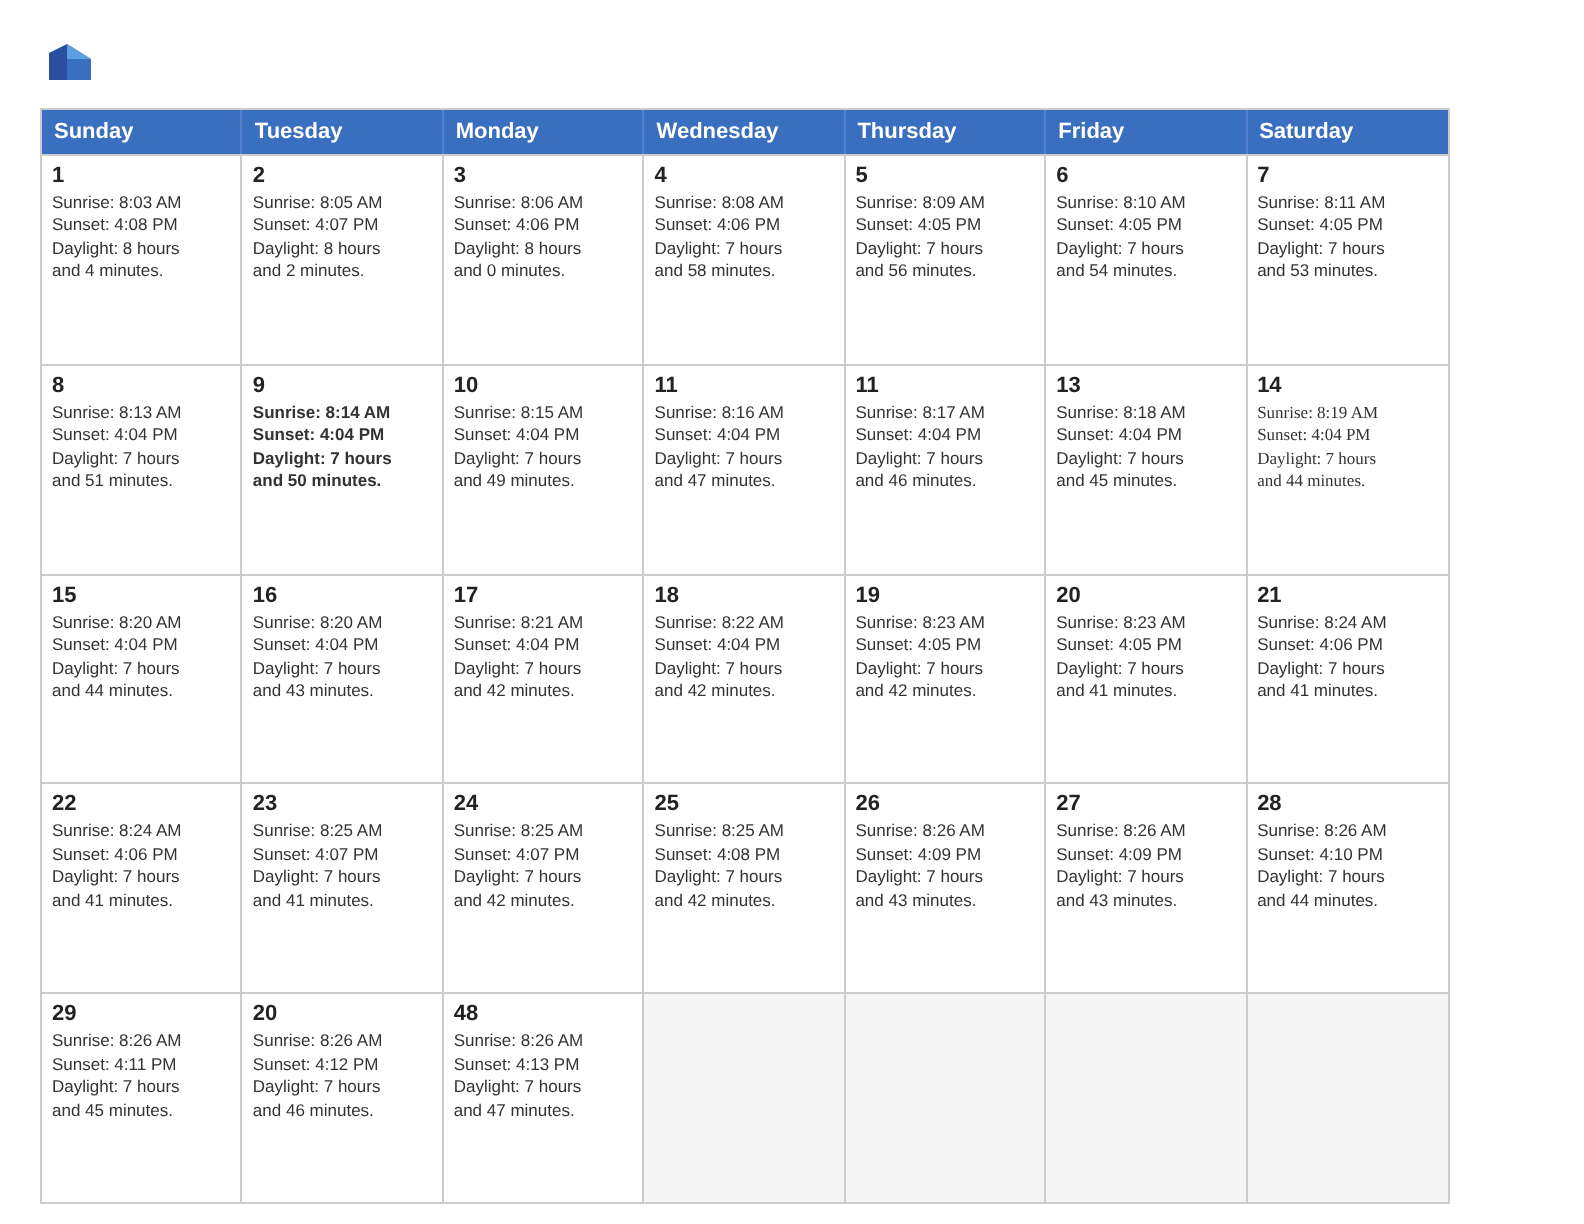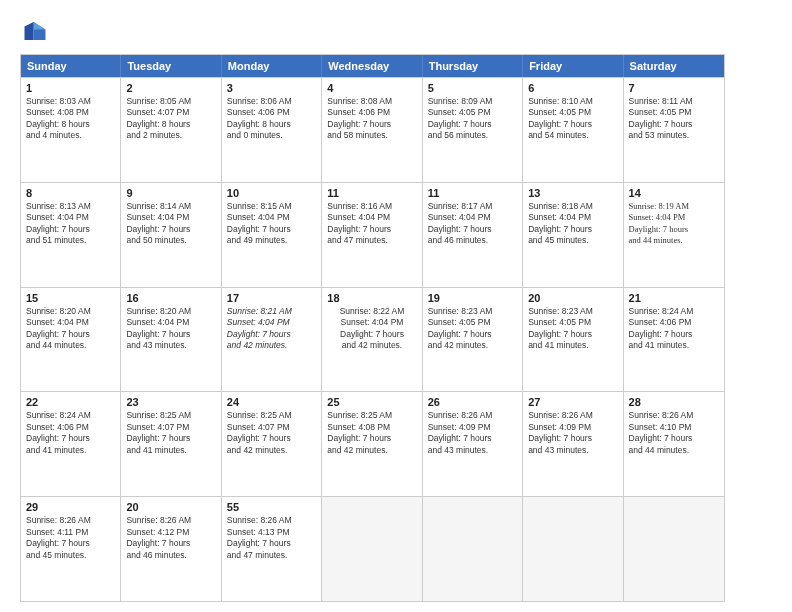--- a/index.html
+++ b/index.html
@@ -192,21 +192,21 @@
         <div class="cal-row">
           <div class="cal-cell">
             <span class="day-num">8</span>
             <div class="cell-text" style="white-space: pre-line;">Sunrise: 8:13 AM
 Sunset: 4:04 PM
 Daylight: 7 hours
 and 51 minutes.</div>
           </div>
           <div class="cal-cell">
             <span class="day-num">9</span>
-            <div class="cell-text" style="white-space: pre-line;">Sunrise: 8:14 AM
+            <div class="cell-text" style="white-space: pre-line; font-weight: bold;">Sunrise: 8:14 AM
 Sunset: 4:04 PM
 Daylight: 7 hours
 and 50 minutes.</div>
           </div>
           <div class="cal-cell">
             <span class="day-num">10</span>
             <div class="cell-text" style="white-space: pre-line;">Sunrise: 8:15 AM
 Sunset: 4:04 PM
 Daylight: 7 hours
 and 49 minutes.</div>
@@ -250,28 +250,28 @@
           </div>
           <div class="cal-cell">
             <span class="day-num">16</span>
             <div class="cell-text" style="white-space: pre-line;">Sunrise: 8:20 AM
 Sunset: 4:04 PM
 Daylight: 7 hours
 and 43 minutes.</div>
           </div>
           <div class="cal-cell">
             <span class="day-num">17</span>
-            <div class="cell-text" style="white-space: pre-line; font-style: italic;">Sunrise: 8:21 AM
+            <div class="cell-text" style="white-space: pre-line;">Sunrise: 8:21 AM
 Sunset: 4:04 PM
 Daylight: 7 hours
 and 42 minutes.</div>
           </div>
           <div class="cal-cell">
             <span class="day-num">18</span>
-            <div class="cell-text" style="white-space: pre-line; text-align: center;">Sunrise: 8:22 AM
+            <div class="cell-text" style="white-space: pre-line;">Sunrise: 8:22 AM
 Sunset: 4:04 PM
 Daylight: 7 hours
 and 42 minutes.</div>
           </div>
           <div class="cal-cell">
             <span class="day-num">19</span>
             <div class="cell-text" style="white-space: pre-line;">Sunrise: 8:23 AM
 Sunset: 4:05 PM
 Daylight: 7 hours
 and 42 minutes.</div>
@@ -351,21 +351,21 @@
 and 45 minutes.</div>
           </div>
           <div class="cal-cell">
             <span class="day-num">20</span>
             <div class="cell-text" style="white-space: pre-line;">Sunrise: 8:26 AM
 Sunset: 4:12 PM
 Daylight: 7 hours
 and 46 minutes.</div>
           </div>
           <div class="cal-cell">
-            <span class="day-num">55</span>
+            <span class="day-num">48</span>
             <div class="cell-text" style="white-space: pre-line;">Sunrise: 8:26 AM
 Sunset: 4:13 PM
 Daylight: 7 hours
 and 47 minutes.</div>
           </div>
           <div class="cal-cell empty"></div>
           <div class="cal-cell empty"></div>
           <div class="cal-cell empty"></div>
           <div class="cal-cell empty"></div>
         </div>

